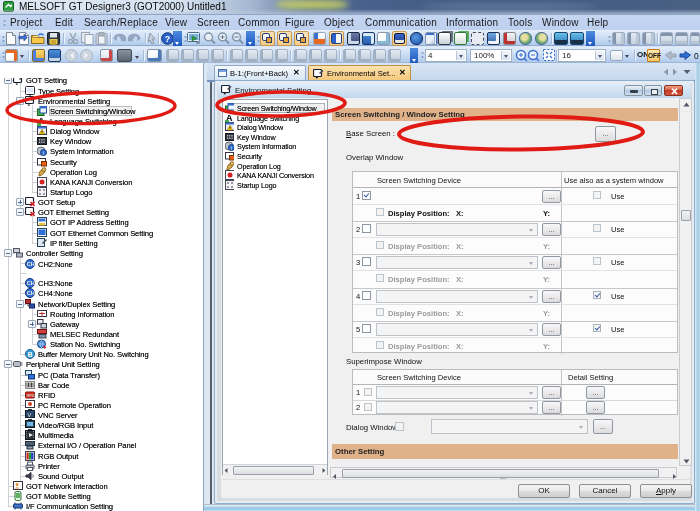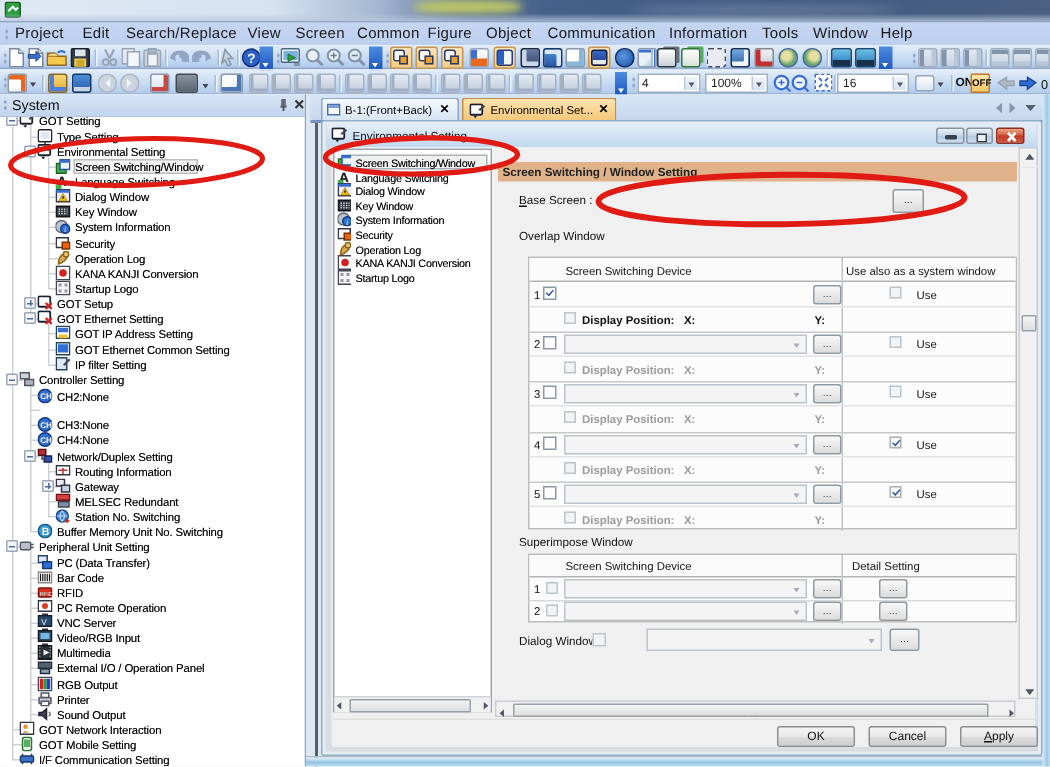--- a/index.html
+++ b/index.html
@@ -239,20 +239,21 @@
         <rect x="0.5" y="3" width="9" height="4" rx="1" fill="#3a70c8" stroke="#183868"></rect>
         <path d="M2 3V1.5M8 3V1.5M2 8.5V7M8 8.5V7" stroke="#183868"></path>
       </g>
 </defs>
   </svg>
 <div class="a title">
     <svg width="11" height="11" style="position:absolute;left:3px;top:1px">
       <rect x="0.5" y="0.5" width="10" height="10" rx="1.5" fill="#2e9e40" stroke="#1a5e24"></rect>
       <path d="M2.5 6.5l3-3 2 2 1.5-1.5" stroke="#fff" stroke-width="1.3" fill="none"></path>
     </svg>
+    <span class="txt">MELSOFT GT Designer3 (GOT2000) Untitled1</span>
     <div class="tblob"></div>
     <div style="position:absolute;left:420px;top:3px;width:180px;height:7px;background:#63799c;border-radius:50%;filter:blur(3px)"></div>
   </div>
 <div class="a menu">
     <div class="a grip" style="left:3px;top:3px;height:10px"></div>
     <span style="left:10px">Project</span>
     <span style="left:55px">Edit</span>
     <span style="left:84px">Search/Replace</span>
     <span style="left:165px">View</span>
     <span style="left:197px">Screen</span>
@@ -453,29 +454,20 @@
     <div class="sep" style="left:634px;top:3px;height:11px"></div>
     <span style="position:absolute;left:637px;top:3px;font-size:8px;font-weight:bold;color:#111">ON</span>
     <div class="ic" style="left:647px;top:1.5px;width:13px;height:13px;background:linear-gradient(#fce8b0,#f6c868);border:1.5px solid #c87818;border-radius:1px;font-size:6.5px;font-weight:bold;text-align:center;line-height:11px;color:#111">OFF</div>
     <svg style="position:absolute;left:664px;top:3px" width="28" height="11">
       <path d="M7 1.5v2.5h5v3H7v2.5L1.5 5z" fill="#b0bac6" stroke="#98a4b0"></path>
       <path d="M21 1.5v2.5h-5v3h5v2.5l5.5-4.5z" fill="#2d6fd6" stroke="#1c4898"></path>
     </svg>
     <span style="position:absolute;left:694px;top:3.5px;font-size:8.5px;color:#111">0</span>
   </div>
 <div class="a panel">
-    <div class="phead">
-      <div class="a grip" style="left:2px;top:2px;height:10px"></div>
-      <span style="position:absolute;left:8px;top:1.5px">System</span>
-      <svg style="position:absolute;left:185px;top:2px" width="18" height="11">
-        <path d="M4 1v5M2 6h4M4 6v3" stroke="#445" stroke-width="1.2" fill="none"></path>
-        <rect x="2.5" y="1" width="3" height="5" fill="#667"></rect>
-        <path d="M12 2l5 5M17 2l-5 5" stroke="#333" stroke-width="1.4"></path>
-      </svg>
-    </div>
     <div class="tree">
       <div class="dot" style="left:8px;top:2.4px;height:425.9px"></div>
       <div class="dot" style="left:20px;top:5.4px;height:128.8px"></div>
       <div class="dot" style="left:32px;top:26.8px;height:87.1px"></div>
       <div class="dot" style="left:32px;top:138.4px;height:26.3px"></div>
       <div class="dot" style="left:20px;top:177.8px;height:98.4px"></div>
       <div class="dot" style="left:32px;top:229.6px;height:36.4px"></div>
       <div class="dot" style="left:20px;top:289.3px;height:118.7px"></div>
       <div style="position:absolute;left:49px;top:27.6px;width:83px;height:10px;background:#f1f1f1;border:1px solid #b8bcc2"></div>
       <div class="doth" style="left:8px;top:2.4px;width:7px"></div>
@@ -834,20 +826,21 @@
         </div>
         <div class="dots" style="left:189px;top:31px;width:19px;height:13px;line-height:11px">...</div>
         <div class="dots" style="left:233px;top:31px;width:19px;height:13px;line-height:11px">...</div>
       </div>
       <div class="lbl" style="left:124px;top:325px">Dialog Window</div>
       <div class="cb dis" style="left:173px;top:324px"></div>
       <div class="fld dis" style="left:209px;top:321px;width:157px;height:15px">
         <span class="ar" style="right:4px"></span>
       </div>
       <div class="dots" style="left:371px;top:321px;width:20px;height:15px;line-height:13px">...</div>
+      <div class="obar" style="left:110px;top:346px;width:346px;height:15px"><span style="margin-left:3px">Other Setting</span></div>
       <div class="sb" style="left:457px;top:0px;width:13px;height:368px"><div class="sbthumb" style="left:0.5px;top:12px;width:11px;height:1px;border:none"></div><div class="sbthumb" style="left:1px;top:111px;width:10px;height:11px"></div><svg width="13" height="368">
           <path d="M6.5 3.5l3 4h-6z" fill="#556"></path>
           <path d="M6.5 364.5l-3-4h6z" fill="#556"></path>
         </svg></div>
       <div class="sb" style="left:108px;top:369px;width:347px;height:11px"><div class="sbthumb" style="left:11px;top:0.5px;width:317px;height:9px"></div><svg width="347" height="11">
           <path d="M5 3l-3 2.5 3 2.5z" fill="#556"></path>
           <path d="M342 3l3 2.5-3 2.5z" fill="#556"></path>
           <path d="M170 3v5M172 3v5M174 3v5" stroke="#889"></path>
         </svg></div>
       <div style="position:absolute;left:0;top:381px;width:100%;height:1px;background:#dfdfdf"></div>

